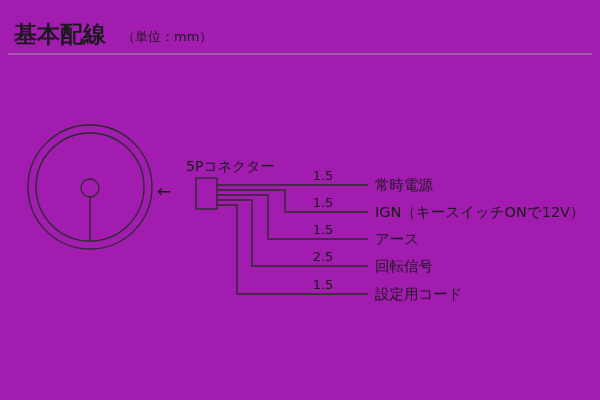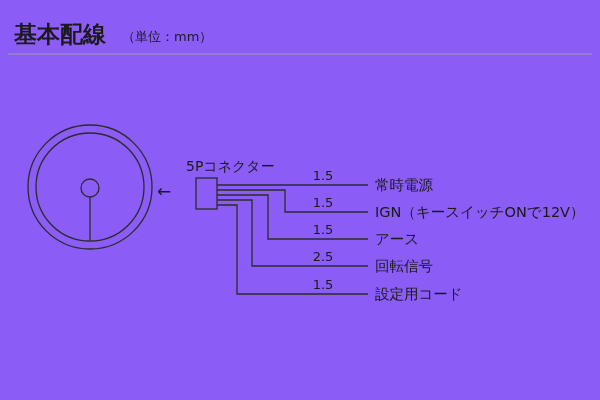--- a/index.html
+++ b/index.html
@@ -4,21 +4,21 @@
 <style>
   html, body {
     margin: 0;
     padding: 0;
     background: #ffffff;
   }
   .page {
     position: relative;
     width: 600px;
     height: 400px;
-    background: #8b5cf6;
+    background: #a21caf;
     font-family: "DejaVu Sans", "Liberation Sans", sans-serif;
     overflow: hidden;
   }
   svg text {
     font-family: "DejaVu Sans", "Liberation Sans", sans-serif;
     fill: #1a1a1a;
   }
   .title-text {
     font-size: 23px;
     font-weight: bold;

